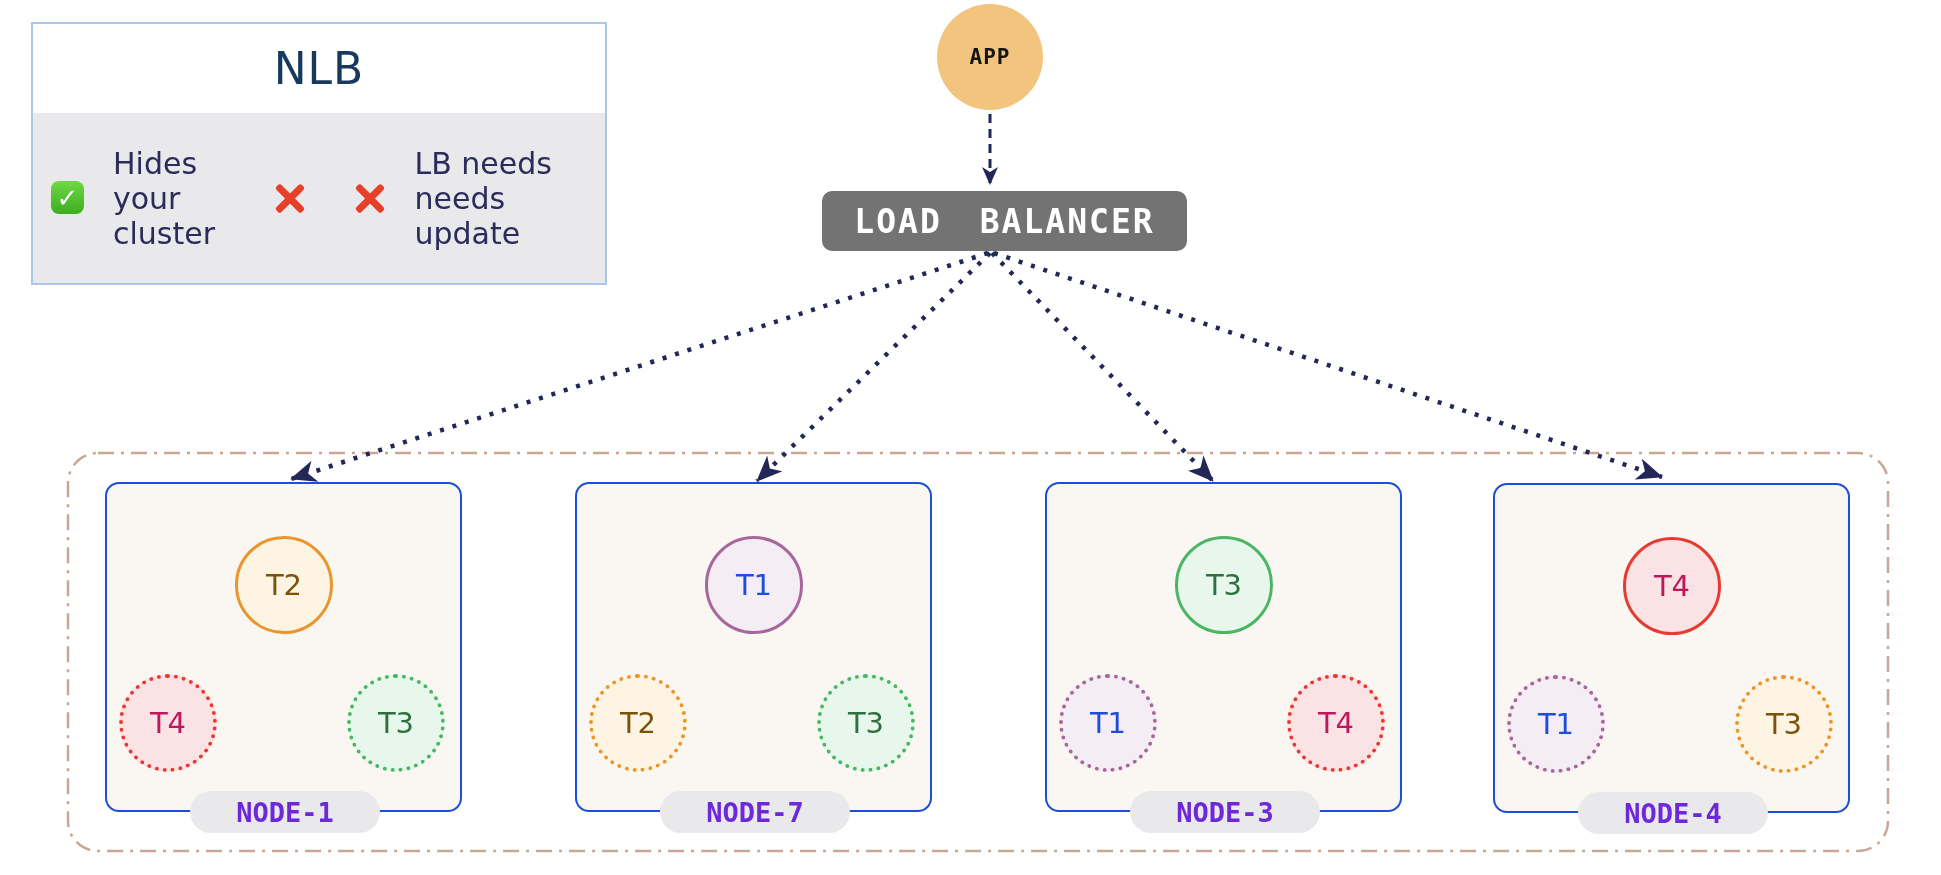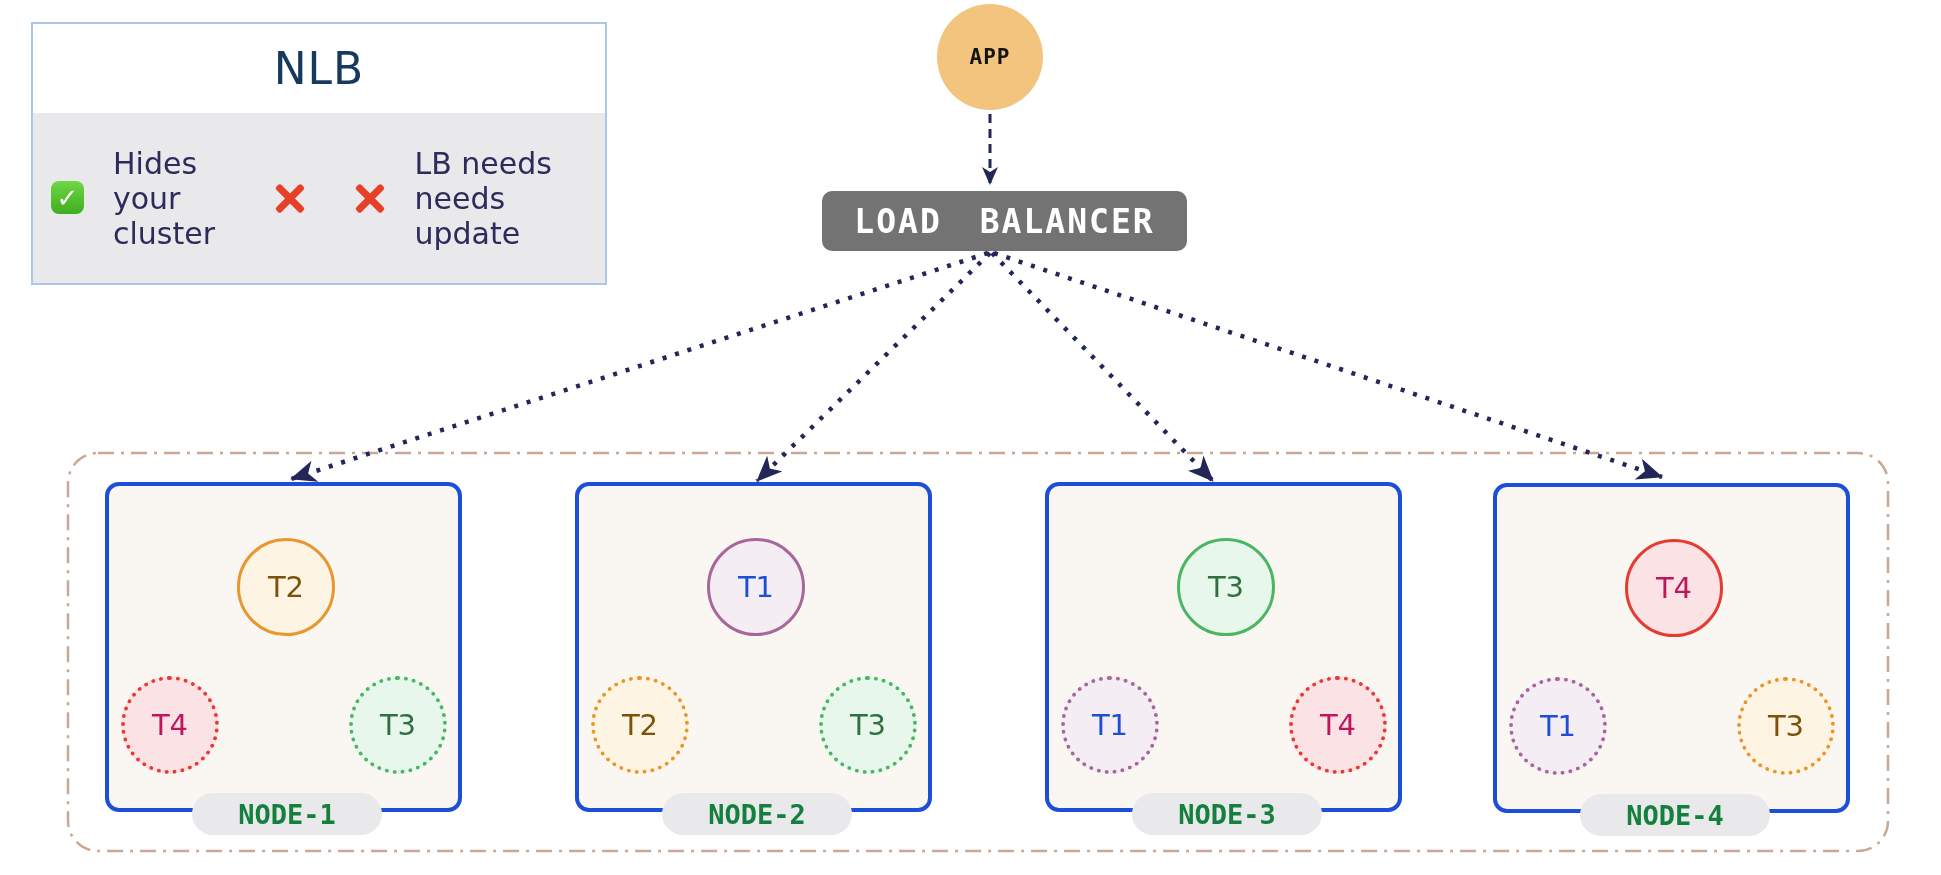--- a/index.html
+++ b/index.html
@@ -41,21 +41,21 @@
   }
   .lb-box{
     position:absolute;left:808px;top:191px;width:365px;height:60px;border-radius:10px;
     background:#737373;display:flex;align-items:center;justify-content:center;
     font-family:"DejaVu Sans Mono",monospace;font-weight:bold;font-size:33px;color:#ffffff;
     letter-spacing:2px;word-spacing:16px;margin-left:14px;
   }
   
   .node{
     position:absolute;width:357px;height:330px;background:#faf7f3;
-    border:4px solid #1d4ed8;border-radius:14px;box-sizing:border-box;
+    border:2px solid #1d4ed8;border-radius:14px;box-sizing:border-box;
   }
   .node-1{left:105px;top:482px;}
   .node-2{left:575px;top:482px;}
   .node-3{left:1045px;top:482px;}
   .node-4{left:1493px;top:483px;}
   .pod{
     position:absolute;width:98px;height:98px;border-radius:50%;box-sizing:border-box;
     display:flex;align-items:center;justify-content:center;font-size:29px;font-weight:500;
   }
   .pod-top{left:128px;top:52px;}
@@ -63,21 +63,21 @@
   .pod-right{left:240px;top:190px;}
   .solid{border-style:solid;border-width:3px;}
   .dotted{border-style:dotted;border-width:4.5px;}
   .orange{border-color:#e8962d;background:#fdf4e3;color:#7b5208;}
   .purple{border-color:#a8679b;background:#f4edf3;color:#1d4ed8;}
   .green{border-color:#4cb564;background:#e8f7ec;color:#2e7040;}
   .red{border-color:#e63b31;background:#fbe2e5;color:#be185d;}
   .node-pill{
     position:absolute;left:83px;top:307px;width:190px;height:42px;border-radius:21px;
     background:#e9e9ec;display:flex;align-items:center;justify-content:center;
-    font-family:"DejaVu Sans Mono",monospace;font-weight:bold;font-size:27px;color:#15803d;
+    font-family:"DejaVu Sans Mono",monospace;font-weight:bold;font-size:27px;color:#6d28d9;
   }
   
   .overlay{position:absolute;left:0;top:0;width:1941px;height:875px;pointer-events:none;}
 </style>
 </head>
 <body>
 
 <div class="canvas">
 
   <div class="panel">
@@ -128,21 +128,21 @@
     <div class="pod pod-top solid purple">
       <span>T1</span>
     </div>
     <div class="pod pod-left dotted orange">
       <span>T2</span>
     </div>
     <div class="pod pod-right dotted green">
       <span>T3</span>
     </div>
     <div class="node-pill">
-      <span>NODE-2</span>
+      <span>NODE-7</span>
     </div>
   </div>
 
   <div class="node node-3">
     <div class="pod pod-top solid green">
       <span>T3</span>
     </div>
     <div class="pod pod-left dotted purple">
       <span>T1</span>
     </div>

